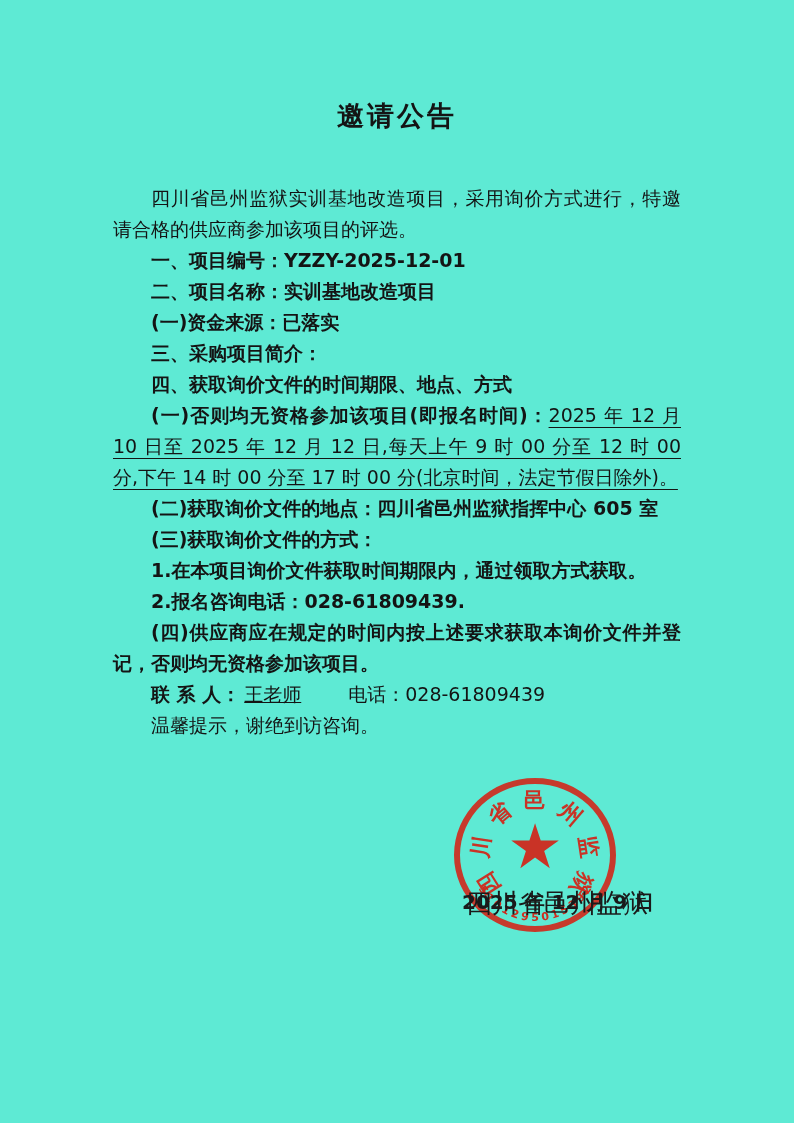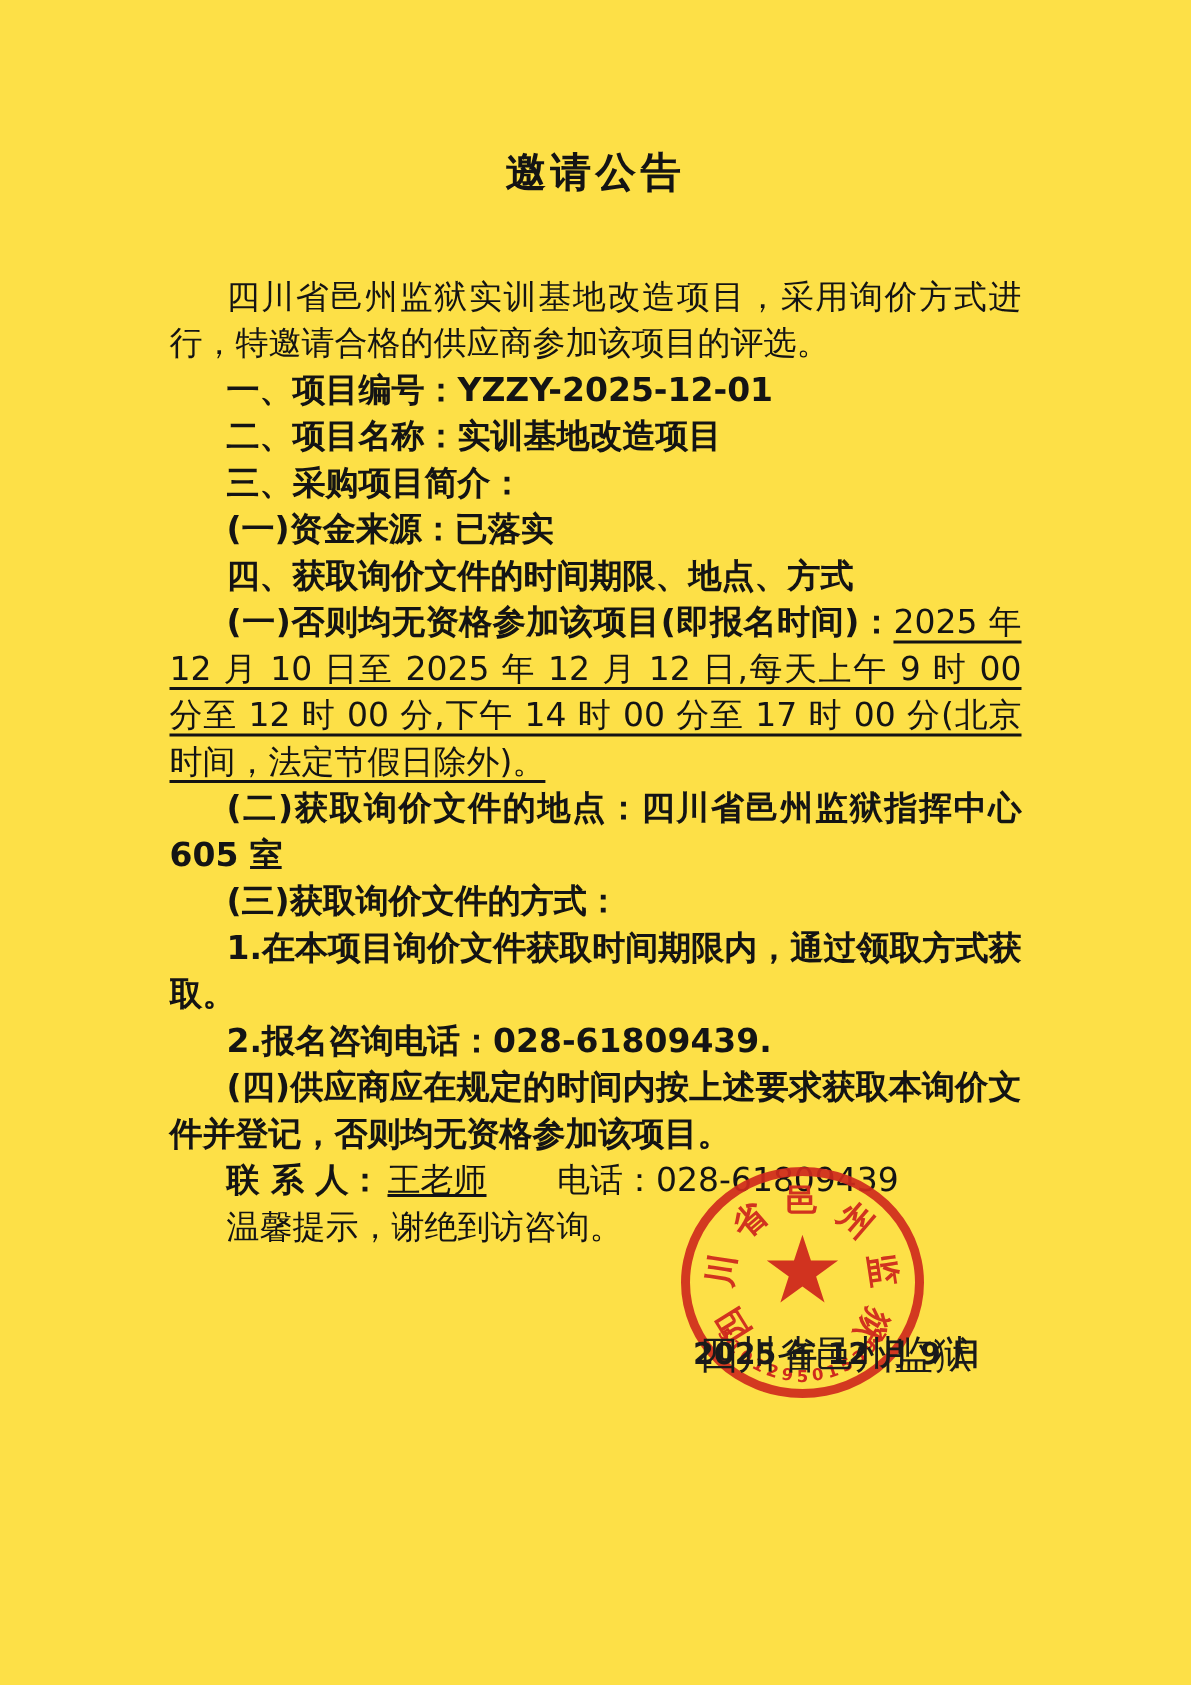--- a/index.html
+++ b/index.html
@@ -1,41 +1,41 @@
 <!DOCTYPE html>
 <html><head>
 <meta charset="utf-8">
 <style>
   html, body { margin: 0; padding: 0; background: #ffffff; }
   .page {
     position: relative;
     width: 794px;
     height: 1123px;
-    background: #fde047;
+    background: #5eead4;
     overflow: hidden;
     font-family: "DejaVu Sans", "Liberation Sans", sans-serif;
     color: #141414;
   }
   .doc-title {
     position: absolute;
     top: 100px;
     left: 0;
     width: 100%;
     text-align: center;
     font-size: 27px;
     font-weight: bold;
     letter-spacing: 3px;
     line-height: 32px;
   }
   .content {
     position: absolute;
     left: 113px;
     top: 183px;
     width: 568px;
-    font-size: 22px;
+    font-size: 19px;
     line-height: 31px;
     text-align: justify;
   }
   .content p { margin: 0; text-indent: 38px; }
   .b { font-weight: bold; }
   .u { text-decoration: underline; text-underline-offset: 5px; }
   .phone-label { margin-left: 47px; }
   .contact-name { margin-left: 4px; text-decoration: underline; }
 
   
@@ -117,22 +117,22 @@
 <body>
 
 <div class="page">
 
   <div class="doc-title">邀请公告</div>
 
   <div class="content">
     <p>四川省邑州监狱实训基地改造项目，采用询价方式进行，特邀请合格的供应商参加该项目的评选。</p>
     <p class="b">一、项目编号：YZZY-2025-12-01</p>
     <p class="b">二、项目名称：实训基地改造项目</p>
+    <p class="b">(一)资金来源：已落实</p>
     <p class="b">三、采购项目简介：</p>
-    <p class="b">(一)资金来源：已落实</p>
     <p class="b">四、获取询价文件的时间期限、地点、方式</p>
     <p><span class="b">(一)否则均无资格参加该项目(即报名时间)：</span><span class="u">2025 年 12 月 10 日至 2025 年 12 月 12 日,每天上午 9 时 00 分至 12 时 00 分,下午 14 时 00 分至 17 时 00 分(北京时间，法定节假日除外)。</span></p>
     <p class="b">(二)获取询价文件的地点：四川省邑州监狱指挥中心 605 室</p>
     <p class="b">(三)获取询价文件的方式：</p>
     <p class="b">1.在本项目询价文件获取时间期限内，通过领取方式获取。</p>
     <p class="b">2.报名咨询电话：028-61809439.</p>
     <p class="b">(四)供应商应在规定的时间内按上述要求获取本询价文件并登记，否则均无资格参加该项目。</p>
     <p><span class="b">联 系 人：</span><span class="contact-name">王老师</span><span class="phone-label">电话：</span><span>028-61809439</span></p>
     <p>温馨提示，谢绝到访咨询。</p>
   </div>

